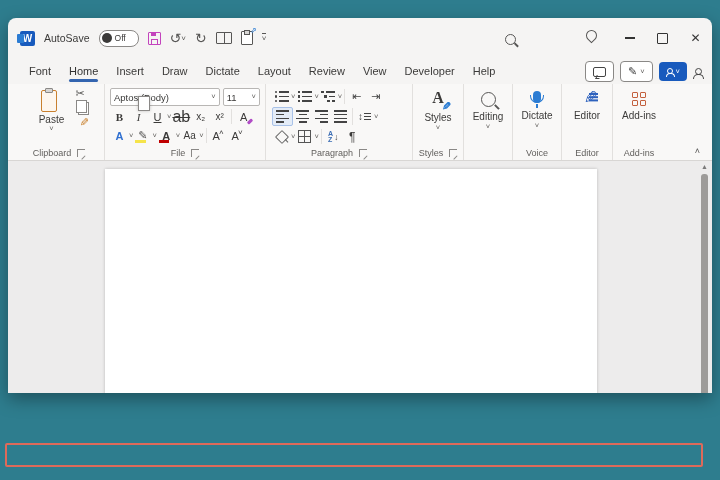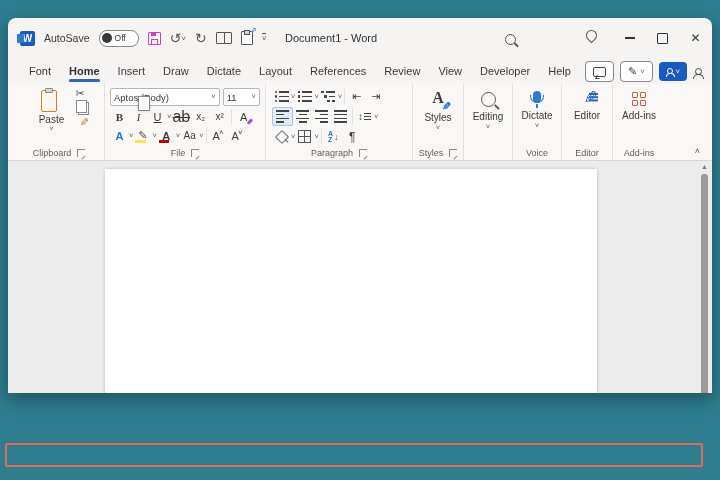--- a/index.html
+++ b/index.html
@@ -34,21 +34,21 @@
   .pin-shape{width:9px;height:9px;border:1.4px solid #575655;border-radius:50% 50% 50% 0;transform:rotate(-45deg);display:block}
   .win-controls{position:absolute;right:0;top:0;height:40px;display:flex}
   .win-btn{width:33px;height:40px;display:flex;align-items:center;justify-content:center;color:#333}
   .min-glyph{width:10px;height:1.3px;background:#333}
   .max-glyph{width:9px;height:9px;border:1.3px solid #333;border-radius:1px}
   .close-glyph{font-size:12px;color:#333}
 
   
   .menubar{position:relative;height:26px;display:flex;align-items:center;padding-left:12px}
   .tab{font-size:11px;color:#3b3a39;padding:0 9px;height:26px;display:flex;align-items:center;position:relative}
-  .tab.active{font-weight:700;color:#333}
+  .tab.active{font-weight:400;color:#333}
   .tab.active::after{content:"";position:absolute;left:9px;right:9px;bottom:2px;height:2.6px;background:#3465b0;border-radius:2px}
   .menu-right{position:absolute;right:10px;top:3px;display:flex;align-items:center;gap:6px}
   .pill-btn{height:19px;border:1px solid #8a8886;border-radius:4px;background:#fff;display:flex;align-items:center;justify-content:center;gap:3px;padding:0 7px}
   .bubble{width:11px;height:8px;border:1.2px solid #444;border-radius:2px;position:relative}
   .bubble::after{content:"";position:absolute;left:2px;bottom:-3px;width:3px;height:3px;border-left:1.2px solid #444;border-bottom:1.2px solid #444;transform:skewX(-20deg)}
   .pen-glyph{font-size:11px;color:#444;line-height:1}
   .chev{font-size:7.5px;color:#605e5c;line-height:1}
   .share-btn{height:19px;border-radius:4px;background:#185abd;display:flex;align-items:center;gap:3px;padding:0 7px}
   .person-w{width:7px;height:8px;position:relative}
   .person-w::before{content:"";position:absolute;left:1.5px;top:0;width:4px;height:4px;border-radius:50%;border:1.2px solid #fff}
@@ -186,21 +186,20 @@
     <span class="floppy"></span>
     <span style="display:flex;align-items:center">
       <span class="qat-glyph">↺</span>
       <span class="qat-chev">˅</span>
     </span>
     <span class="qat-glyph">↻</span>
     <span class="book-icon"></span>
     <span class="clip-qat"></span>
     <span class="qat-chev qat-custom">˅</span>
 
-    <span class="title-text">Document1  -  Word</span>
 
     <span class="tb-search"><span class="mag"></span></span>
     <span class="tb-pin">
         <span class="pin-shape"></span>
       </span>
 
     <span class="win-controls">
       <span class="win-btn">
           <span class="min-glyph"></span>
         </span>
@@ -213,21 +212,20 @@
     </span>
   </div>
 
   <div class="menubar">
     <span class="tab">Font</span>
     <span class="tab active">Home</span>
     <span class="tab">Insert</span>
     <span class="tab">Draw</span>
     <span class="tab">Dictate</span>
     <span class="tab">Layout</span>
-    <span class="tab">References</span>
     <span class="tab">Review</span>
     <span class="tab">View</span>
     <span class="tab">Developer</span>
     <span class="tab">Help</span>
 
     <span class="menu-right">
       <span class="pill-btn">
           <span class="bubble"></span>
         </span>
       <span class="pill-btn">

